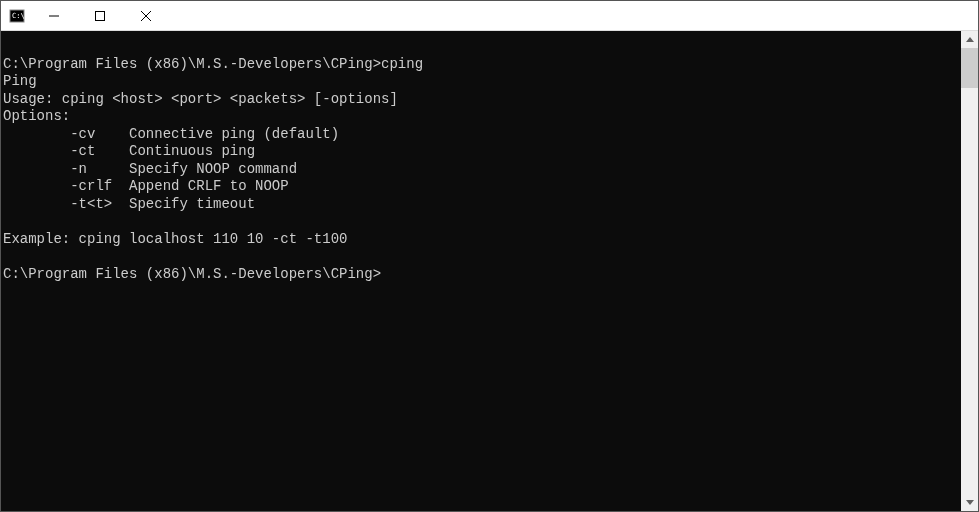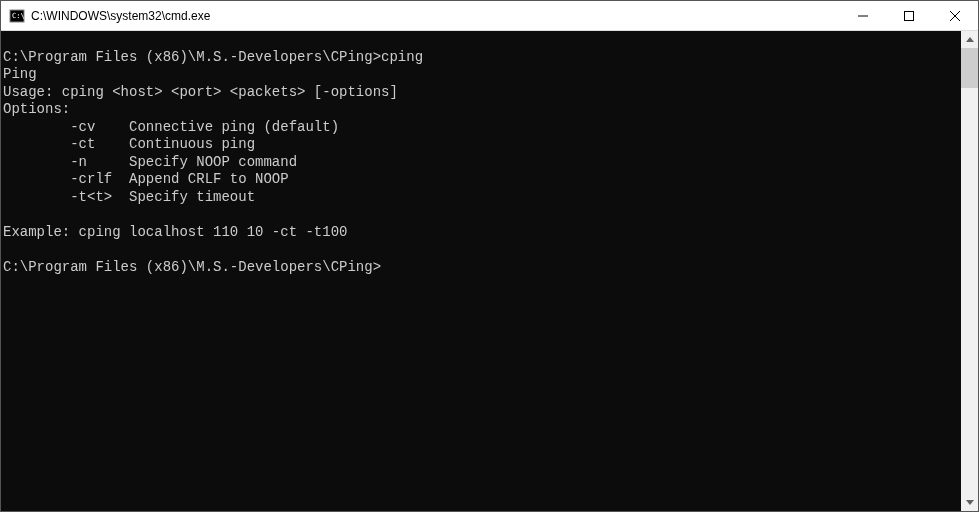--- a/index.html
+++ b/index.html
@@ -54,21 +54,21 @@
       display: flex;
       height: calc(100% - 30px);
       background: #000;
     }
     .console {
       background: #0c0c0c;
       color: #cccccc;
       font-family: Consolas, "Courier New", monospace;
       font-size: 14px;
       line-height: 1.25;
-      padding: 0 2px;
+      padding: 7px 2px;
       white-space: pre;
       flex: 1;
       overflow: hidden;
     }
     .scrollbar {
       width: 17px;
       background: #f0f0f0;
       display: flex;
       flex-direction: column;
     }
@@ -100,21 +100,20 @@
 </head>
 <body>
 
 <div class="titlebar">
   <span class="titlebar-icon">
     <svg width="16" height="16" viewBox="0 0 16 16">
       <rect x="1" y="2" width="14" height="12" fill="#000" stroke="#888" stroke-width="1"></rect>
       <text x="3" y="10" font-size="7" fill="#fff" font-family="monospace">C:\</text>
     </svg>
   </span>
-  <span class="titlebar-title">C:\WINDOWS\system32\cmd.exe</span>
   <div class="window-controls">
     <div class="window-btn">
       <svg width="10" height="10" viewBox="0 0 10 10">
           <line x1="0" y1="5" x2="10" y2="5" stroke="#000" stroke-width="1"></line>
         </svg>
     </div>
     <div class="window-btn">
       <svg width="10" height="10" viewBox="0 0 10 10">
           <rect x="0.5" y="0.5" width="9" height="9" fill="none" stroke="#000" stroke-width="1"></rect>
         </svg>

